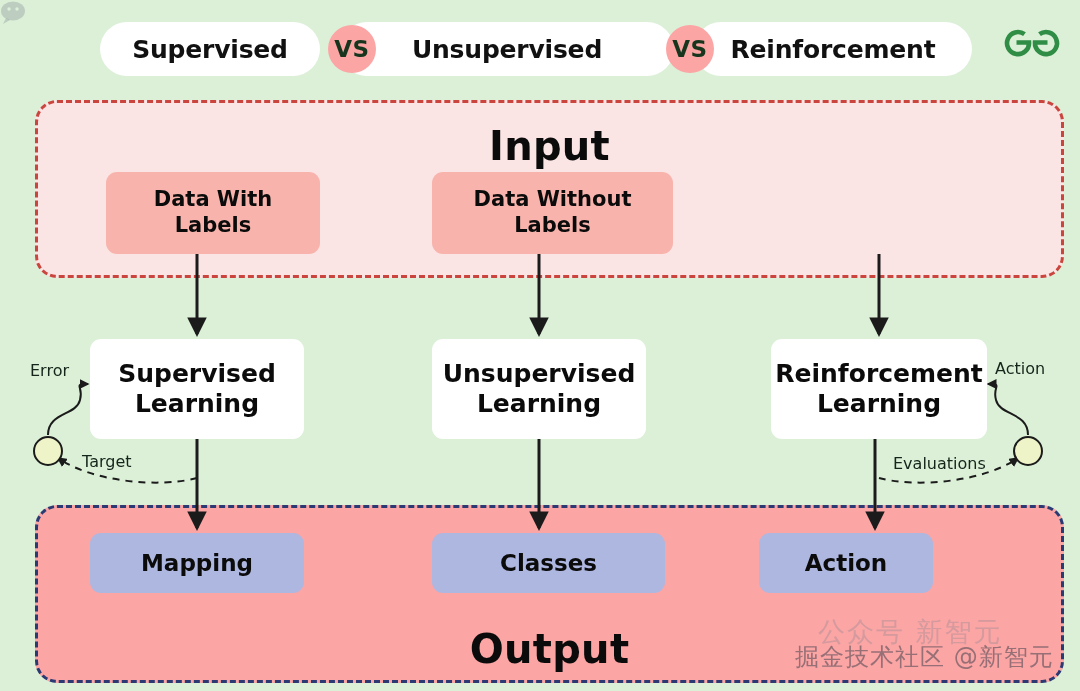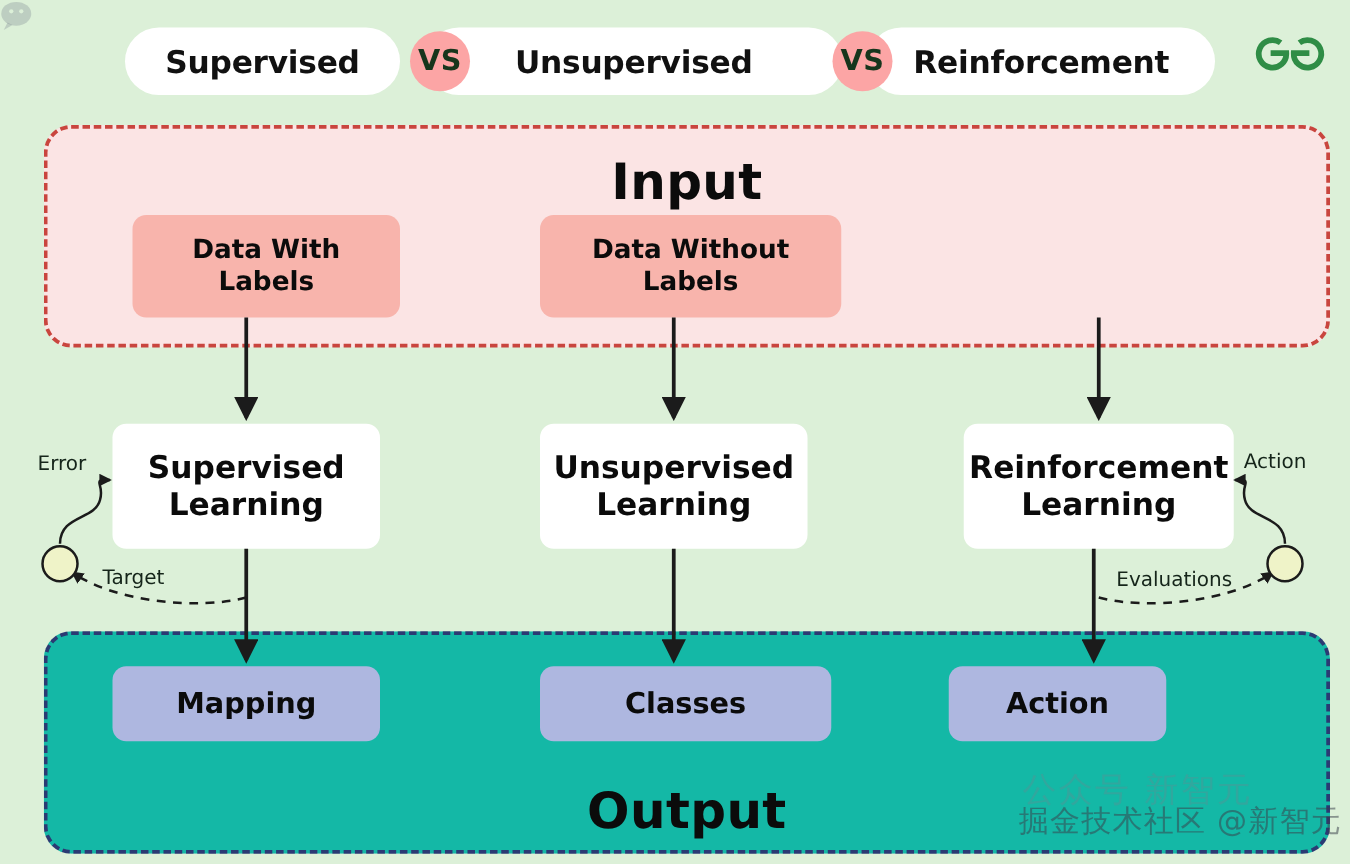--- a/index.html
+++ b/index.html
@@ -84,21 +84,21 @@
     width: 1029px;
     height: 178px;
     background: #fbe4e4;
     border: 3px dashed #c9453e;
   }
   .panel-output {
     left: 35px;
     top: 505px;
     width: 1029px;
     height: 178px;
-    background: #14b8a6;
+    background: #fca5a5;
     border: 3px dashed #2b3a73;
   }
   .panel-title {
     position: absolute;
     width: 100%;
     text-align: center;
     font-size: 40px;
     font-weight: bold;
     color: #0b0b0b;
     letter-spacing: 0.3px;
@@ -190,21 +190,20 @@
     color: rgba(120,128,140,0.30);
     letter-spacing: 2px;
     text-align: right;
   }
   .wm-front {
     left: 795px;
     top: 641px;
     font-size: 24px;
     color: rgba(58,64,74,0.52);
     letter-spacing: 1px;
-    margin-left: 20px;
   }
   .wm-chat {
     left: 800px;
     top: 613px;
     width: 30px;
     height: 26px;
   }
 </style>
 </head>
 <body>

